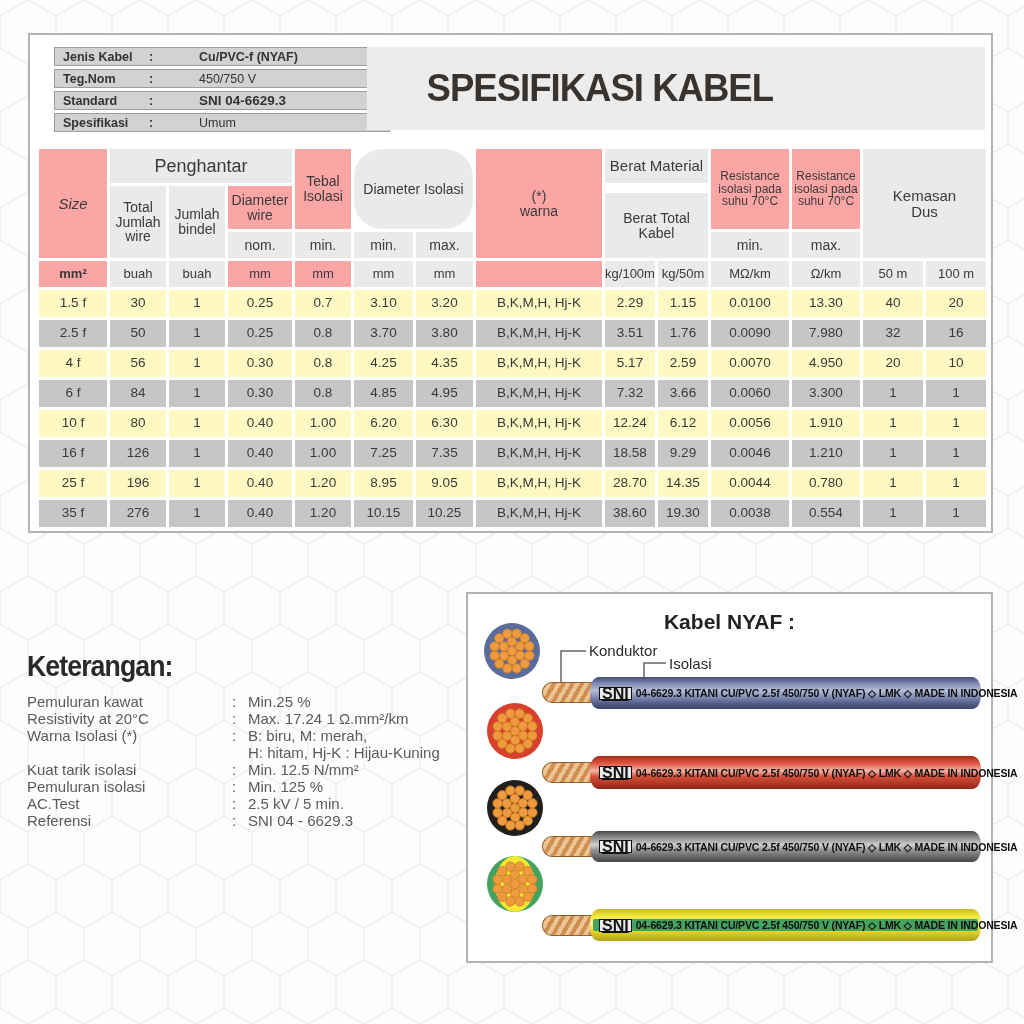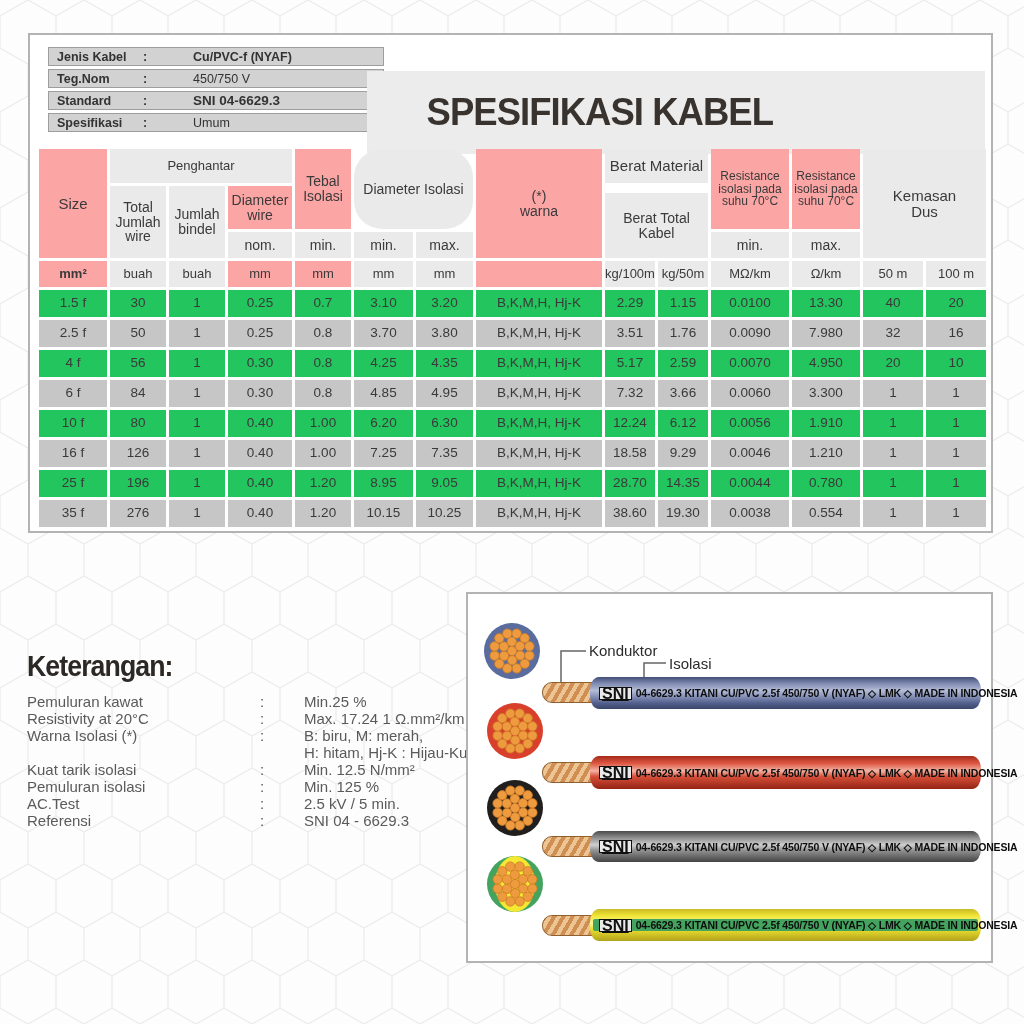--- a/index.html
+++ b/index.html
@@ -10,64 +10,64 @@
     color:#3c3c3c;
   }
   .hexbg{position:absolute;left:0;top:0;z-index:0;}
 
   
   .card{
     position:absolute;left:28px;top:33px;width:965px;height:500px;
     background:#ffffff;border:2px solid #b3b3b3;box-sizing:border-box;z-index:2;
   }
   
-  .info-table{position:absolute;left:18px;top:12px;width:336px;}
+  .info-table{position:absolute;left:24px;top:12px;width:336px;}
   .info-row{
     height:17px;margin-bottom:3px;background:#d2d2d2;border:1px solid #9e9e9e;
     display:flex;align-items:center;padding:0 8px;font-size:12.5px;color:#333;
   }
   .info-row .lbl{width:86px;font-weight:bold;}
   .info-row .sep{width:14px;font-weight:bold;}
   .info-row .val{flex:1;margin-left:36px;}
   .info-row .val.b{font-weight:bold;}
   .info-row .val.big{font-size:13.5px;}
 
   
   .title-box{
     position:absolute;left:337px;top:12px;width:618px;height:83px;
-    background:#ececec;display:flex;align-items:center;margin-top:24px;
+    background:#ececec;display:flex;align-items:center;
   }
   .title-box span{
     font-size:38px;font-weight:bold;letter-spacing:-1px;color:#39332f;
     padding-left:62px;transform:scaleX(0.96);transform-origin:left center;
   }
 
   
   .spec-grid{
     position:absolute;left:9px;top:114px;
     display:grid;
     grid-template-columns:68px 56px 56px 64px 56px 59px 57px 126px 50px 50px 78px 68px 60px 60px;
     grid-template-rows:34px 43px 26px 26px repeat(8,27px);
     gap:3px;
   }
   .cell{
     display:flex;align-items:center;justify-content:center;text-align:center;
     font-size:14px;color:#3a3a3a;line-height:1.05;white-space:pre-line;
   }
   .cell.light{background:#eaeaea;}
   .cell.dark{background:#fca5a5;}
-  .cell.odd{background:#22c55e;}
+  .cell.odd{background:#fef9c3;}
   .cell.even{background:#c6c6c6;}
   .cell.sm{font-size:12px;}
   .cell.unit{font-size:13px;}
   .cell.unit.b{font-weight:bold;}
   .cell.data{font-size:13.5px;}
   
-  .a-size{grid-area:1/1/4/2;}
-  .a-peng{grid-area:1/2/2/5;font-size:13px;}
+  .a-size{grid-area:1/1/4/2;font-style:italic;}
+  .a-peng{grid-area:1/2/2/5;font-size:18px;}
   .a-tjw{grid-area:2/2/4/3;}
   .a-jb{grid-area:2/3/4/4;}
   .a-dw{grid-area:2/4/3/5;}
   .a-nom{grid-area:3/4/4/5;}
   .a-tebal{grid-area:1/5/3/6;}
   .a-tmin{grid-area:3/5/4/6;}
   .a-diso{grid-area:1/6/3/8;border-radius:28px;}
   .a-dmin{grid-area:3/6/4/7;}
   .a-dmax{grid-area:3/7/4/8;}
   .a-warna{grid-area:1/8/4/9;}
@@ -78,21 +78,21 @@
   .a-rmax{grid-area:1/12/3/13;}
   .a-rmaxl{grid-area:3/12/4/13;}
   .a-kem{grid-area:1/13/4/15;font-size:15px;}
 
   
   .keterangan{position:absolute;left:27px;top:650px;width:430px;z-index:2;}
   .keterangan h2{
     margin:0 0 10px 0;font-size:29px;font-weight:bold;color:#2c2826;
     letter-spacing:-1px;transform:scaleX(0.92);transform-origin:left center;
   }
-  .ket-row{display:grid;grid-template-columns:205px 16px auto;font-size:15px;color:#5a5a5a;line-height:17px;gap:28px;}
+  .ket-row{display:grid;grid-template-columns:205px 16px auto;font-size:15px;color:#5a5a5a;line-height:17px;}
   .ket-row .kv{white-space:nowrap;}
 
   
   .nyaf{
     position:absolute;left:466px;top:592px;width:527px;height:371px;
     background:#ffffff;border:2px solid #b3b3b3;box-sizing:border-box;z-index:2;
   }
   .nyaf-title{text-align:center;margin-top:16px;font-size:21px;font-weight:bold;color:#222;}
   .nyaf .cross{position:absolute;}
   .nyaf .leaders{position:absolute;left:0;top:0;}
@@ -366,20 +366,21 @@
     <span class="kv">2.5 kV / 5 min.</span>
   </div>
   <div class="ket-row">
     <span>Referensi</span>
     <span>:</span>
     <span class="kv">SNI 04 - 6629.3</span>
   </div>
 </div>
 
 <div class="nyaf">
+  <div class="nyaf-title">Kabel NYAF :</div>
 
   <svg class="leaders" width="527" height="371">
     <polyline points="93,97 93,57 118,57" fill="none" stroke="#666" stroke-width="1.5"></polyline>
     <polyline points="176,89 176,69 198,69" fill="none" stroke="#666" stroke-width="1.5"></polyline>
   </svg>
   <div class="nyaf-label" style="left:121px;top:48px;">Konduktor</div>
   <div class="nyaf-label" style="left:201px;top:61px;">Isolasi</div>
 
   <svg class="cross" style="left:16px;top:29px;" width="56" height="56">
     <circle cx="28" cy="28" r="28" fill="#5A6C9E"></circle>

